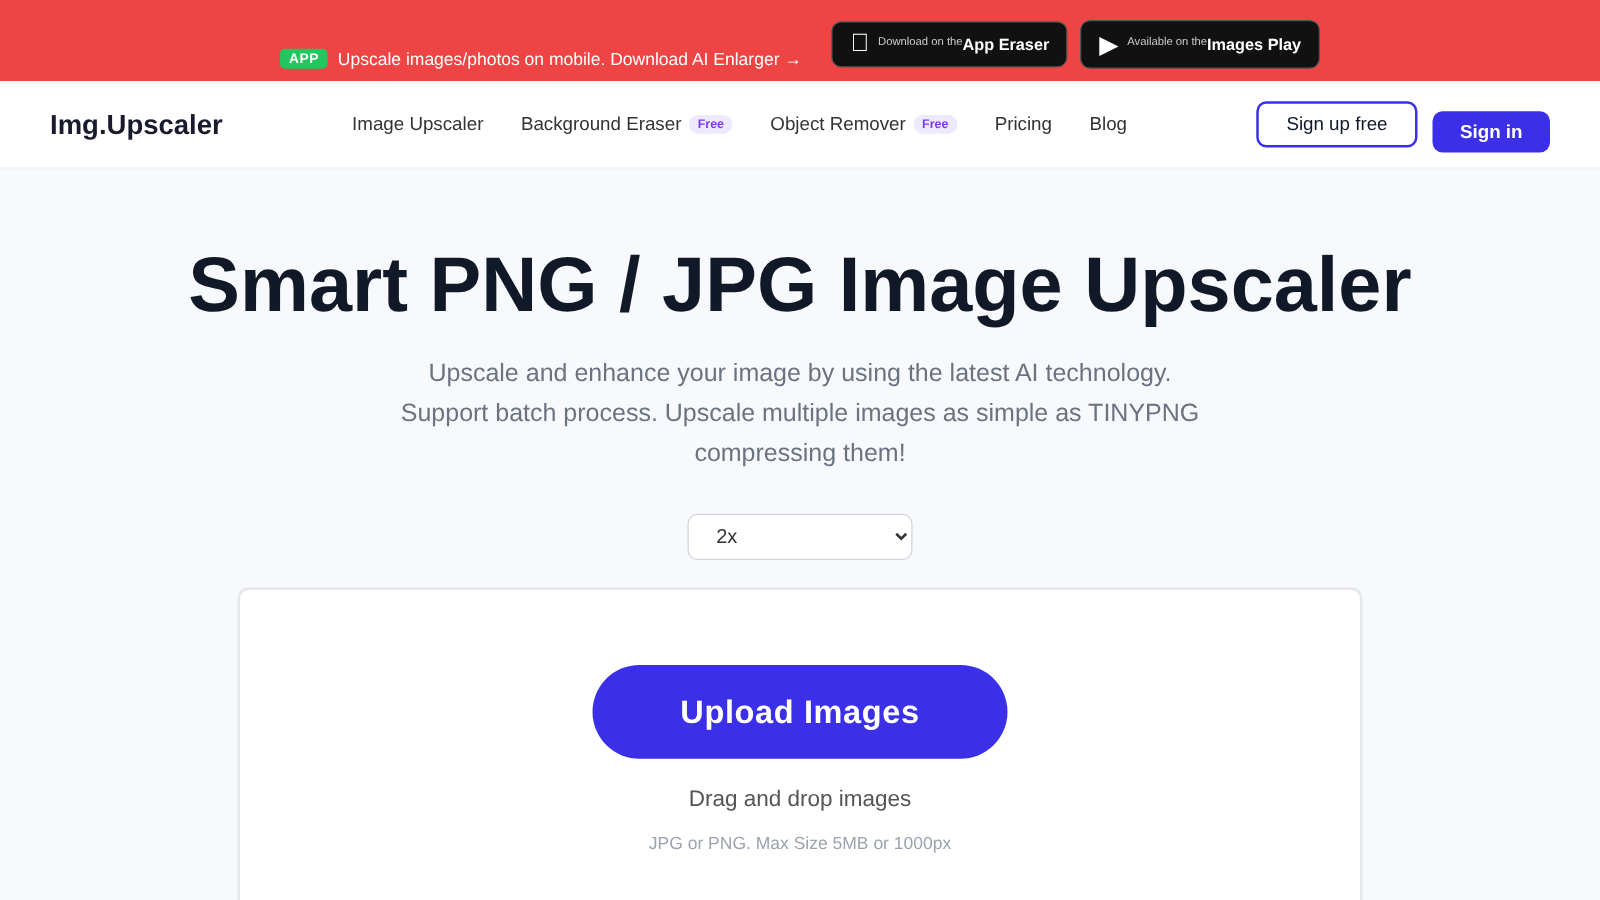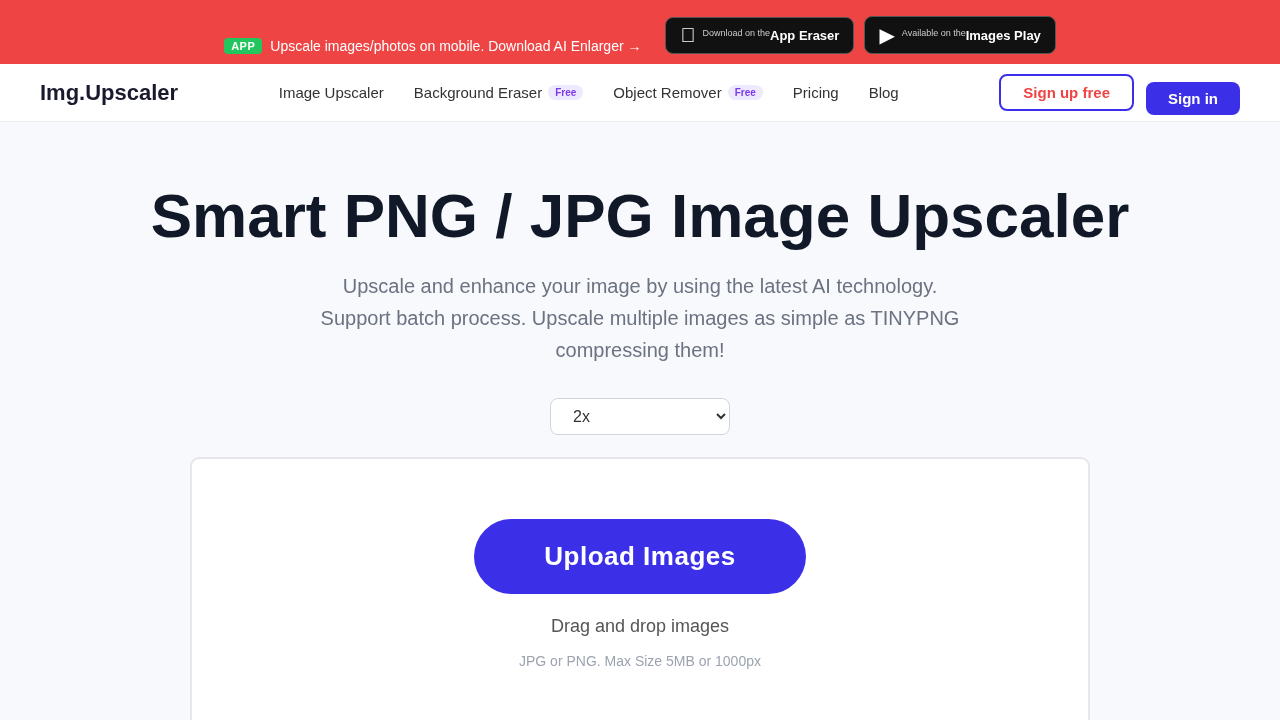--- a/index.html
+++ b/index.html
@@ -46,21 +46,21 @@
     .store-btn-text { display: flex; flex-direction: row; }
     .store-btn-sub { font-size: 9px; color: #ccc; }
     .store-btn-name { font-size: 13px; font-weight: 600; }
 
     
     .navbar {
       display: flex;
       align-items: center;
       justify-content: space-between;
       padding: 0 40px;
-      height: 58px;
+      height: 70px;
       border-bottom: 1px solid #eee;
       background: #fff;
     }
     .logo {
       font-size: 22px;
       font-weight: 800;
       color: #1a1a2e;
       text-decoration: none;
     }
     .nav-links {
@@ -87,26 +87,26 @@
       background: #ede9fe;
       color: #7c3aed;
     }
     .nav-actions {
       display: flex;
       align-items: center;
       gap: 12px;
     }
     .btn-signup {
       border: 2px solid #3b30e8;
-      color: #ef4444;
+      color: #0f172a;
       background: transparent;
       padding: 8px 22px;
       border-radius: 8px;
       font-size: 15px;
-      font-weight: 700;
+      font-weight: 400;
       cursor: pointer;
     }
     .btn-signin {
       background: #3b30e8;
       color: #fff;
       border: none;
       padding: 8px 22px;
       border-radius: 8px;
       font-size: 15px;
       font-weight: 600;

